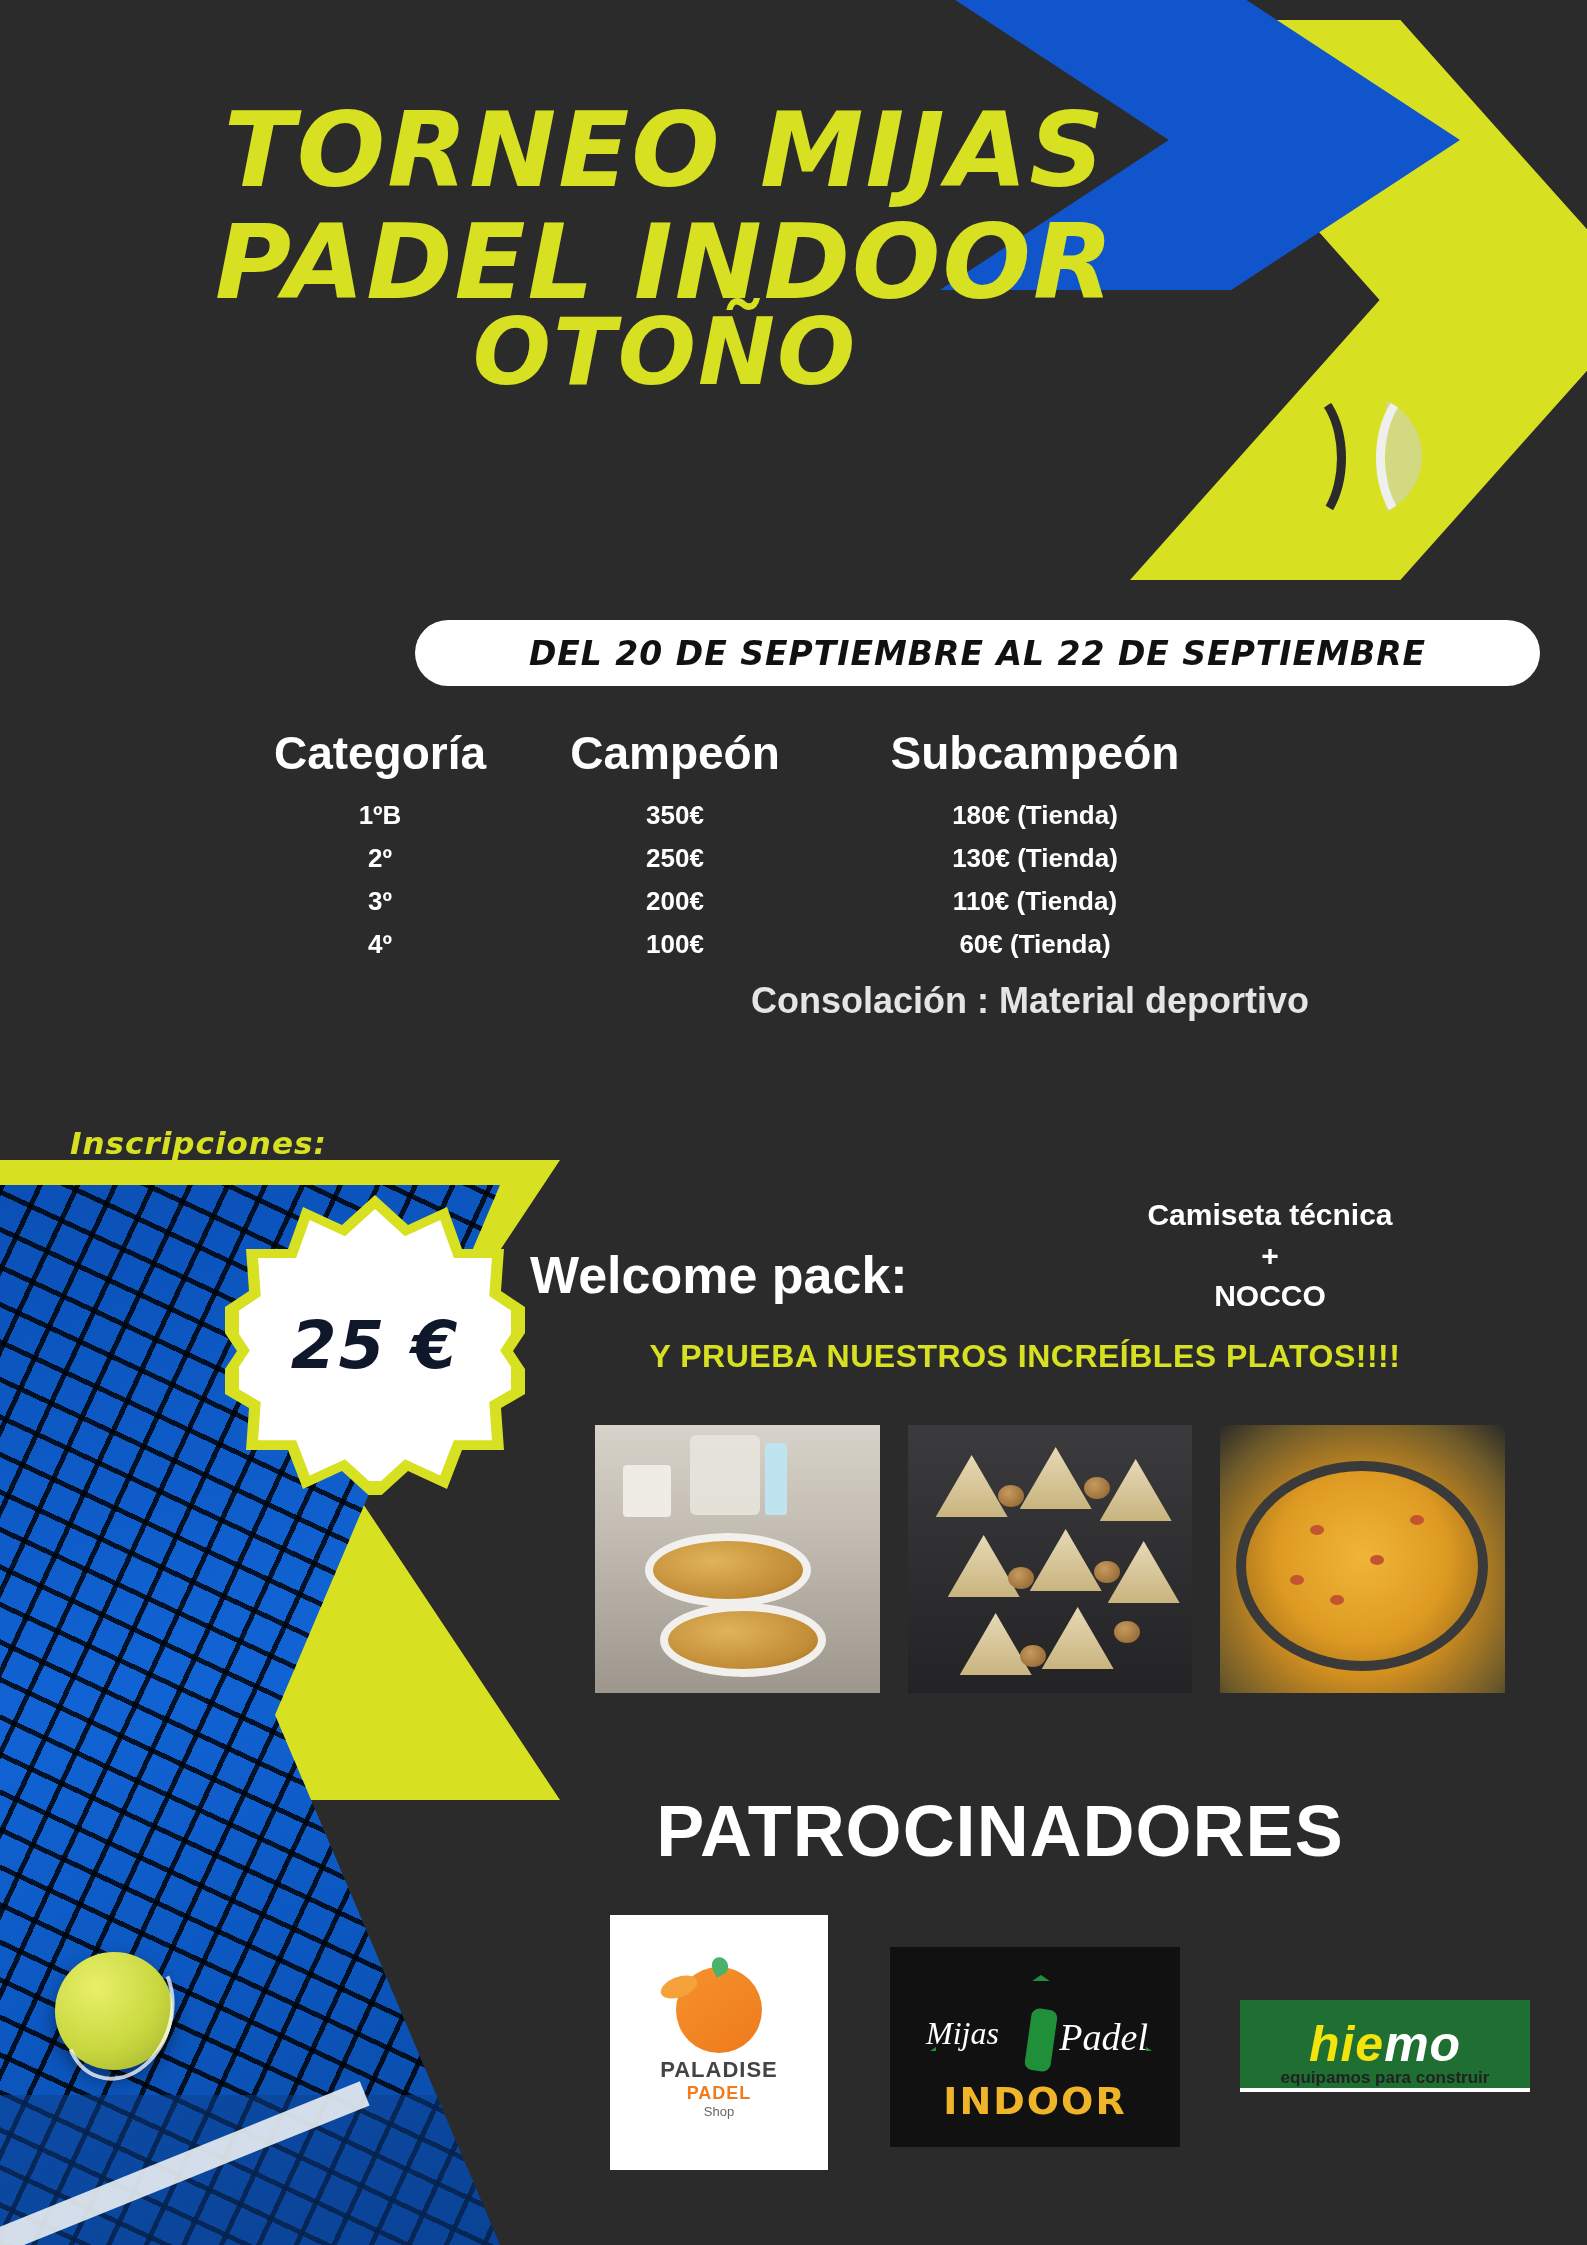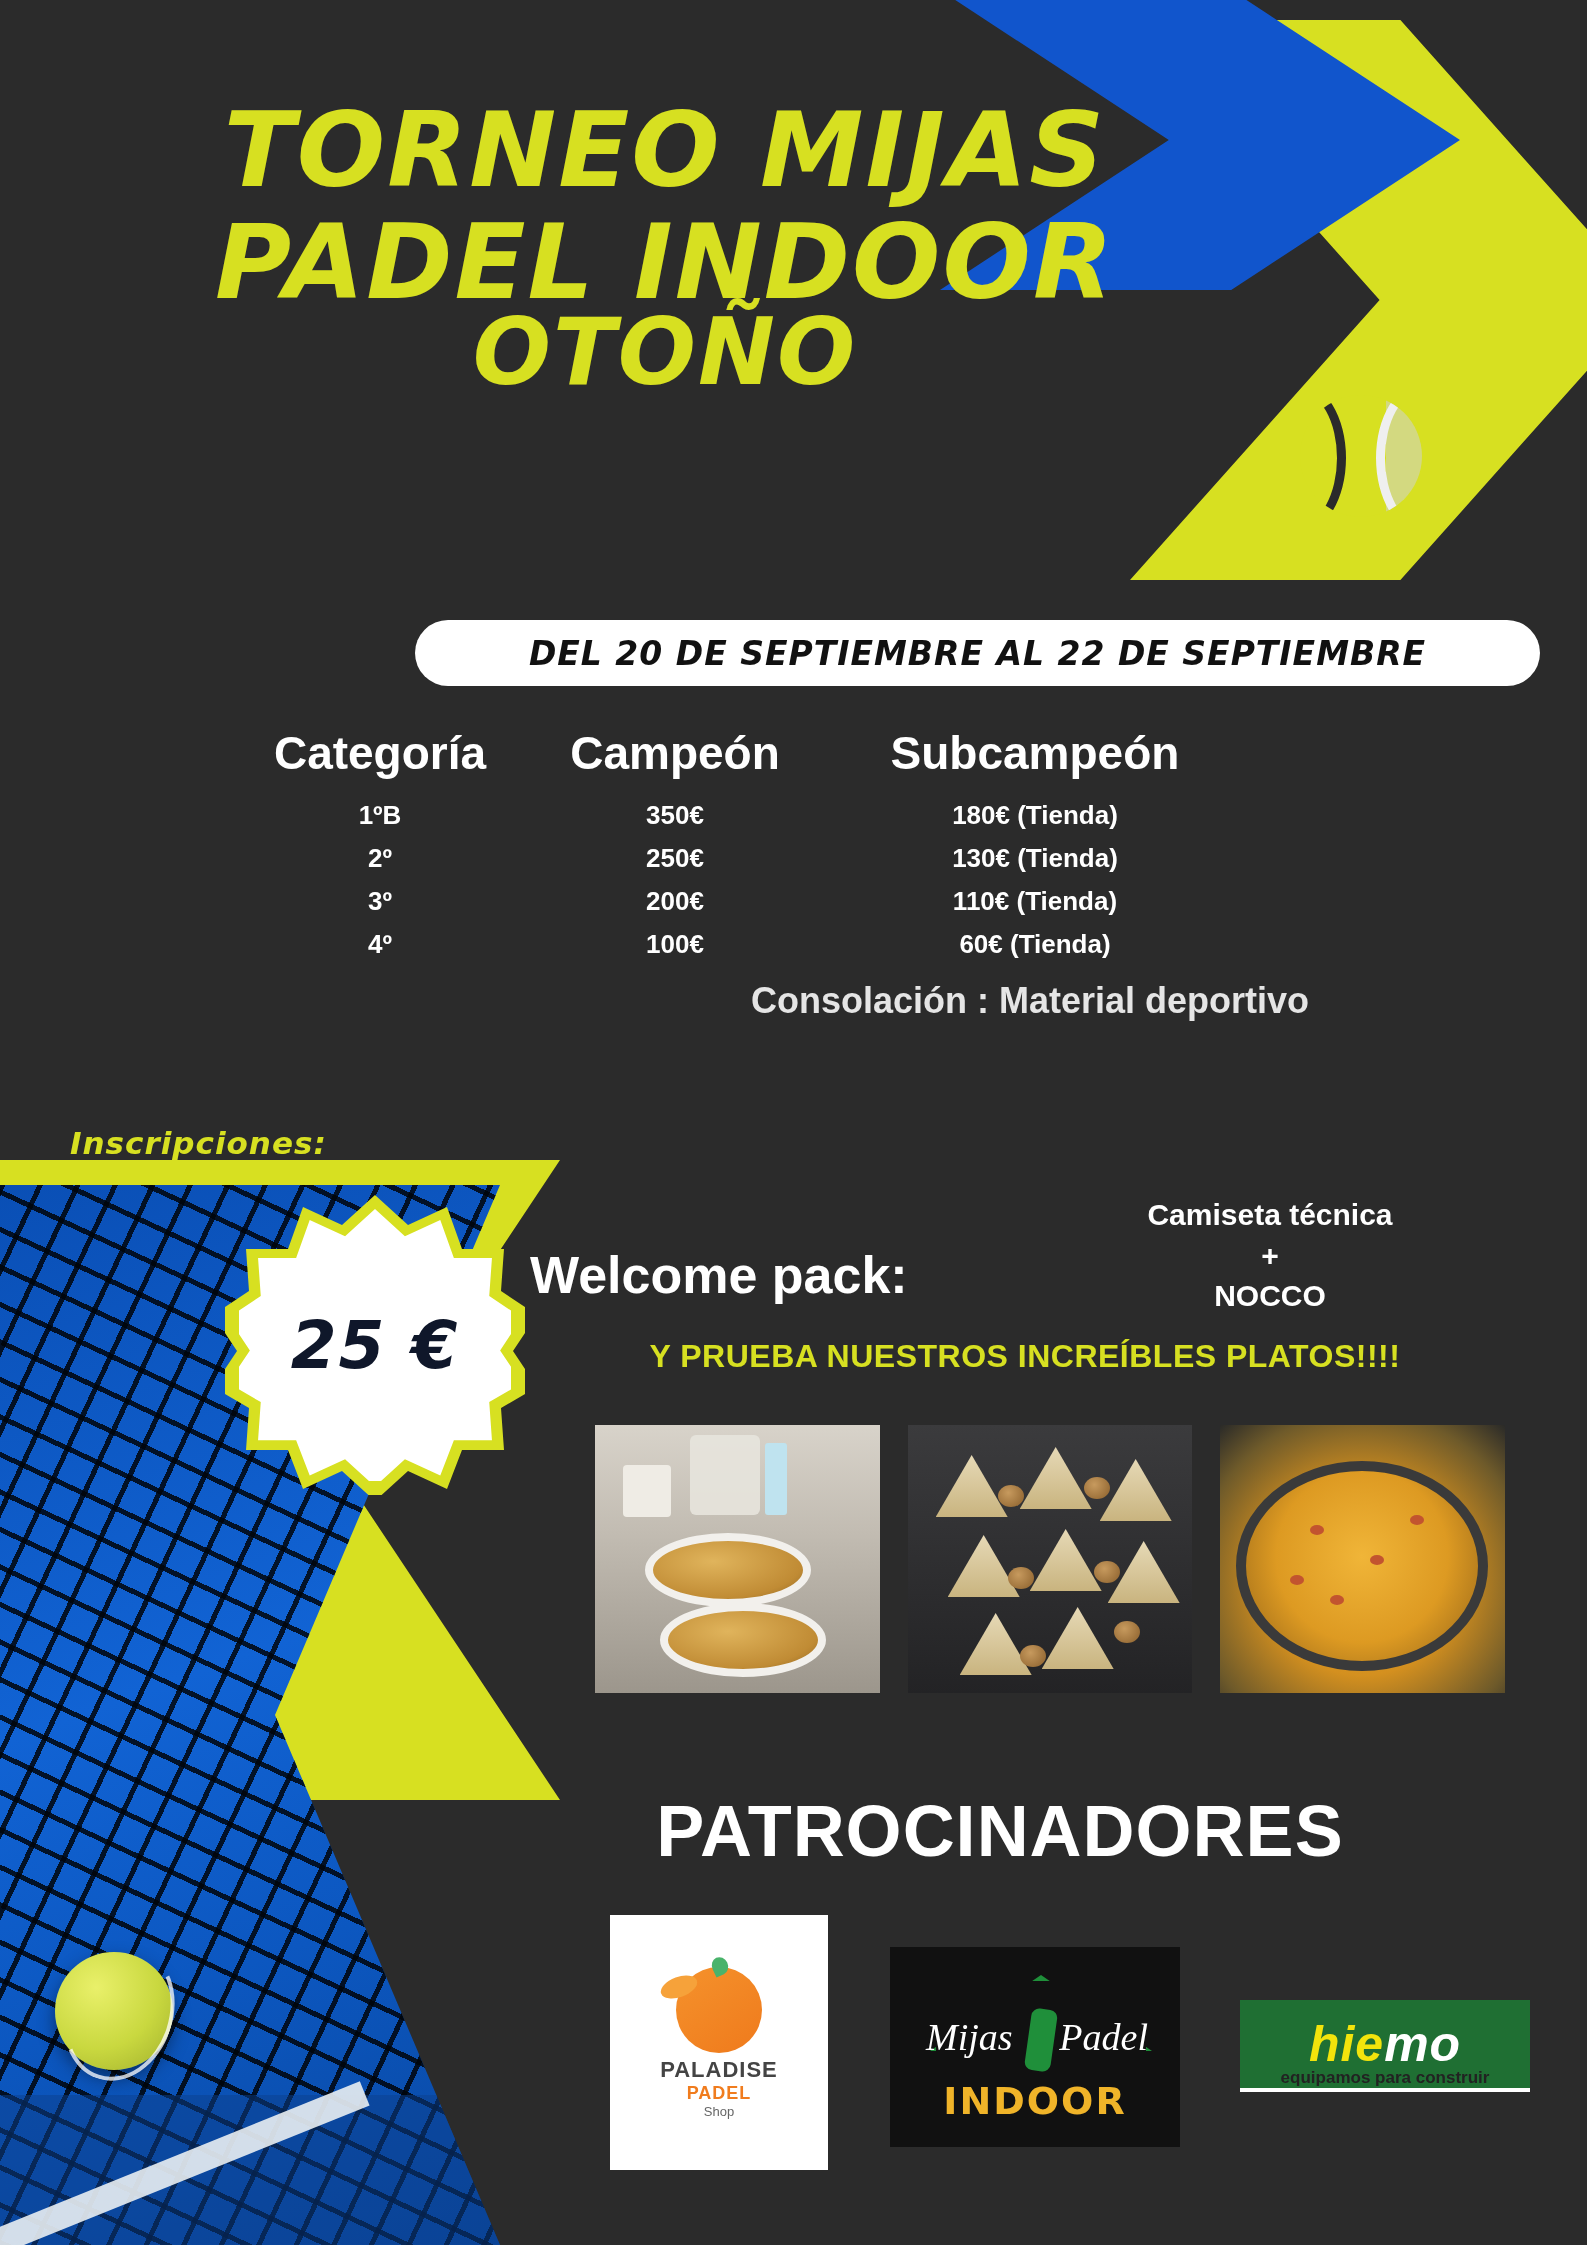--- a/index.html
+++ b/index.html
@@ -212,21 +212,21 @@
 
   .l1-orange{width:86px;height:86px;border-radius:50%;background:linear-gradient(145deg,#f5922c,#ef7a1c);position:relative;margin-bottom:4px;}
   .l1-orange:after{content:"";position:absolute;left:36px;top:-10px;width:16px;height:18px;border-radius:50% 50% 50% 0;background:#49b36b;transform:rotate(-25deg);}
   .l1-leaf{position:absolute;left:-16px;top:10px;width:38px;height:20px;border-radius:50%;background:#f6a23a;transform:rotate(-20deg);}
   .l1-name{font-size:22px;font-weight:bold;color:#444;letter-spacing:1px;}
   .l1-sub{font-size:18px;font-weight:bold;color:#f07c1e;letter-spacing:1px;}
   .l1-sub2{font-size:13px;color:#666;}
 
   .l2-house{position:relative;width:250px;height:160px;display:flex;align-items:center;justify-content:center;}
   .l2-roof{position:absolute;top:8px;left:20px;width:210px;height:70px;border:6px solid #1f8f3a;border-bottom:none;clip-path:polygon(0 100%,50% 0,100% 100%);}
-  .l2-mijas{position:absolute;left:16px;top:48px;color:#fff;font-family:"Liberation Serif",serif;font-style:italic;font-size:38px;}
+  .l2-mijas{position:absolute;left:16px;top:48px;color:#fff;font-family:"Liberation Serif",serif;font-style:italic;font-size:32px;}
   .l2-padel{position:absolute;right:12px;top:48px;color:#fff;font-family:"Liberation Serif",serif;font-style:italic;font-size:38px;}
   .l2-fig{position:absolute;left:118px;top:42px;width:26px;height:62px;background:#1f8f3a;border-radius:8px;transform:rotate(8deg);}
   .l2-indoor{position:absolute;bottom:4px;left:0;width:100%;text-align:center;color:#f0b429;font-weight:bold;font-size:38px;letter-spacing:2px;font-family:"DejaVu Sans",sans-serif;}
 
   .l3-top{position:absolute;left:0;top:0;width:100%;height:88px;background:#1f6f33;display:flex;align-items:center;justify-content:center;}
   .l3-word{font-size:50px;font-weight:bold;font-style:italic;letter-spacing:1px;}
   .l3-w1{color:#f2e40c;}
   .l3-w2{color:#ffffff;}
   .l3-bottom{position:absolute;left:0;bottom:4px;width:100%;text-align:center;font-size:17px;font-weight:bold;color:#222;}
 </style>

